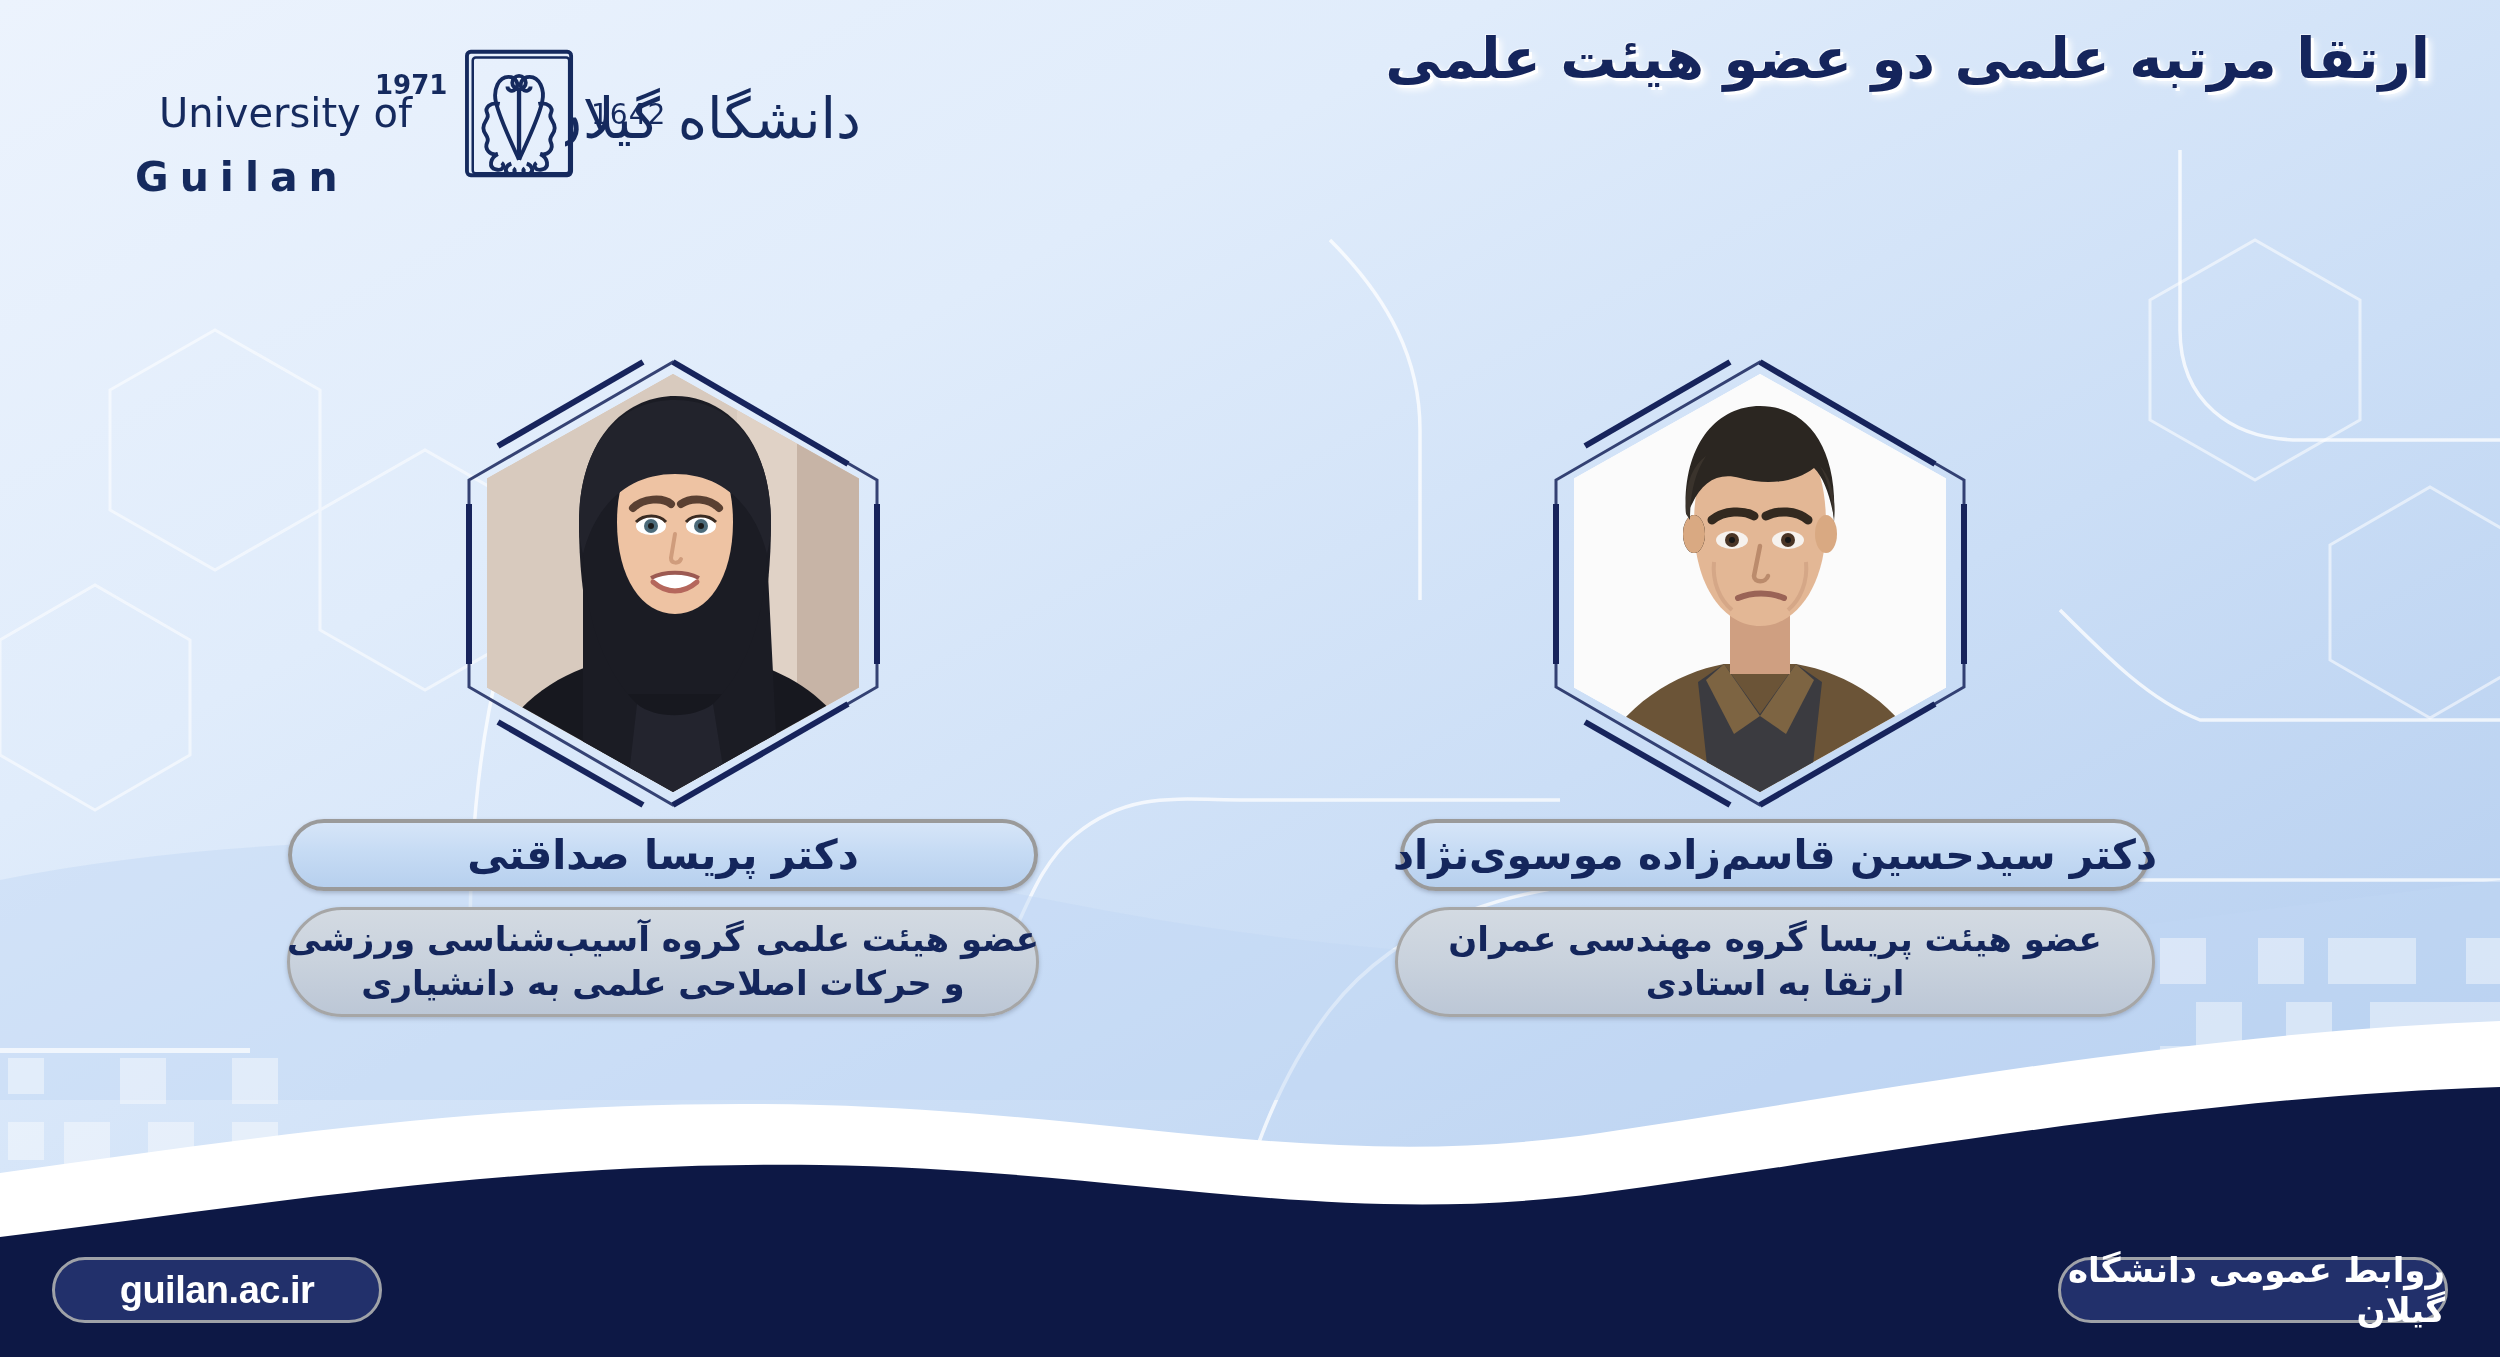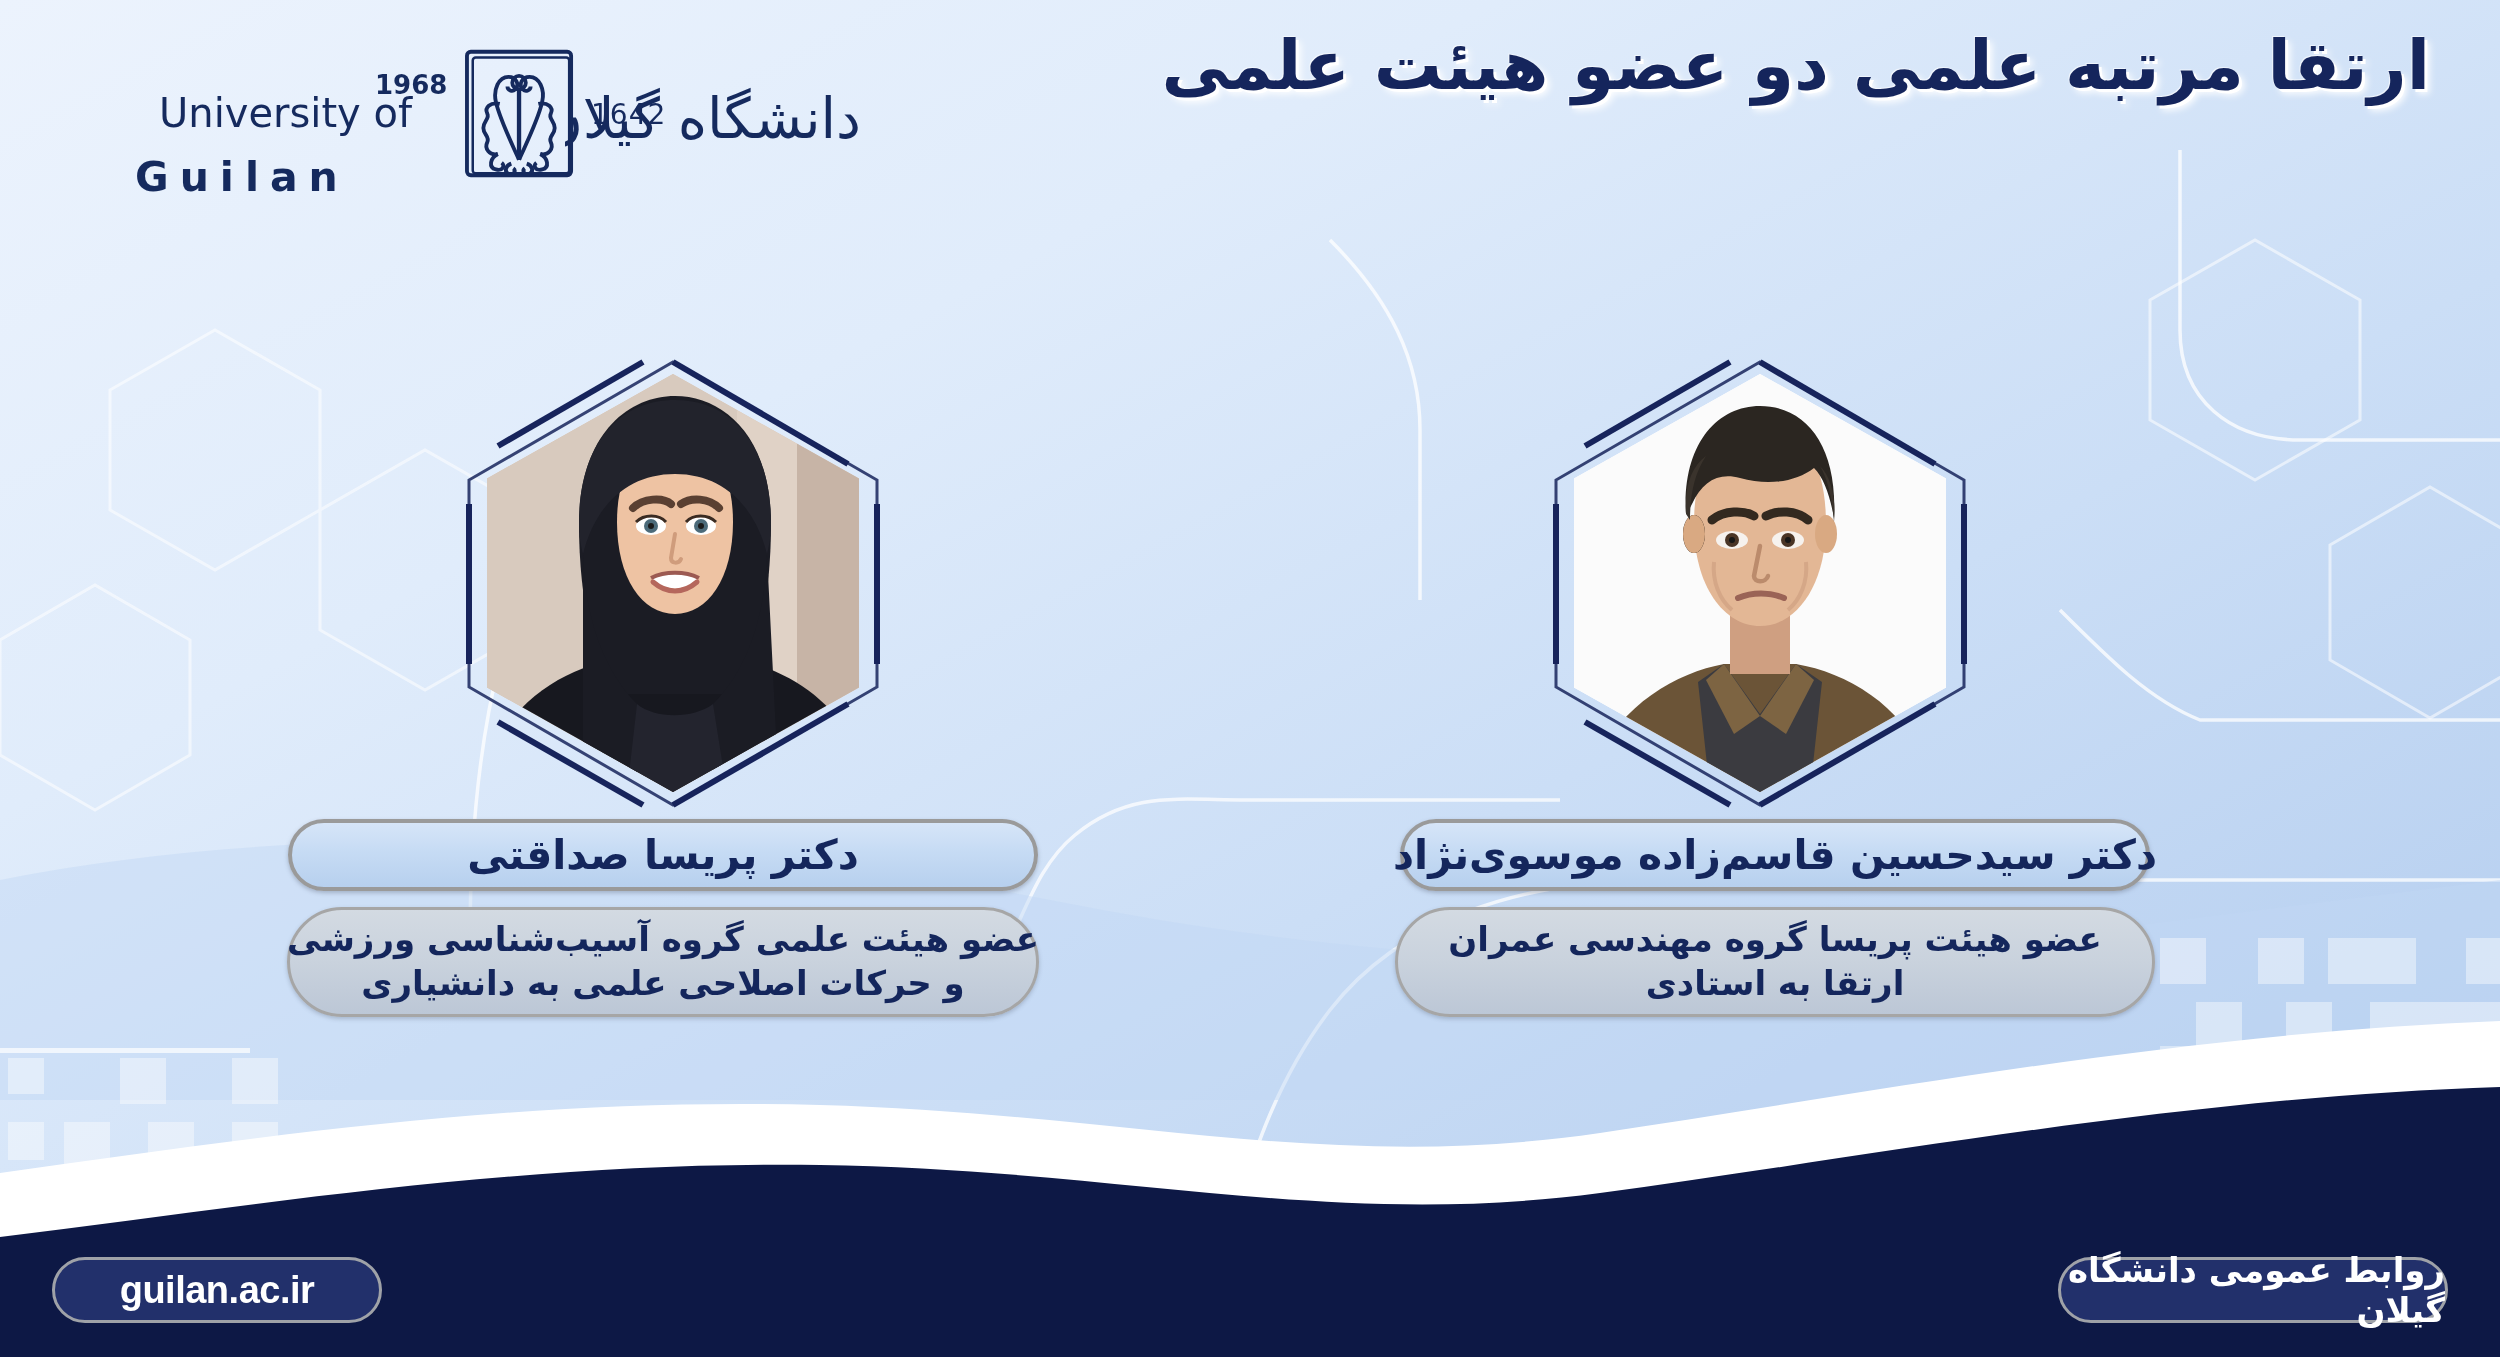--- a/index.html
+++ b/index.html
@@ -23,21 +23,21 @@
   .logo-en .l2 { font-size:41px; font-weight:700; letter-spacing:11px; line-height:48px; margin-top:20px; font-family:"DejaVu Sans",sans-serif;}
   .logo-year-en { position:absolute; left:280px; top:32px; font-size:26px; font-weight:700; color:#152a5e; font-family:"DejaVu Sans",sans-serif;}
   .logo-mark { position:absolute; left:360px; top:8px; width:130px; height:135px; }
   .logo-fa { position:absolute; left:470px; top:0px; width:300px; height:140px; }
   .logo-year-fa { position:absolute; left:496px; top:60px; font-size:28px; font-weight:500; color:#152a5e; letter-spacing:1px; }
 
   
   #title {
     position:absolute; right:70px; top:26px; width:1400px;
     direction:rtl;
-    font-size:68px; font-weight:700; line-height:1.18;
+    font-size:56px; font-weight:700; line-height:1.18;
     color:#15255c;
     text-shadow: 3px 3px 0 #ffffff, 5px 5px 7px rgba(255,255,255,.95), -1px -1px 0 rgba(255,255,255,.6);
     letter-spacing:-1px;
   }
 
   
   .person { position:absolute; top:356px; width:760px; }
   #person-left  { left:283px; }
   #person-right { left:1395px; }
 
@@ -180,21 +180,21 @@
       <rect x="2268" y="1136" width="46" height="46"></rect>
     </g>
 
     <g fill="#ffffff" opacity="0.7">
       <rect x="0" y="1048" width="250" height="5"></rect>
     </g>
   </svg>
 
   <div id="logo">
 
-    <div class="logo-year-en">1968</div>
+    <div class="logo-year-en">1971</div>
 
     <div class="logo-en">
       <div class="l1">University of</div>
       <div class="l2">Guilan</div>
     </div>
 
     <svg class="logo-mark" viewBox="0 0 130 140">
       <g fill="none" stroke="#152a5e" stroke-width="4">
         <rect x="10" y="6" width="108" height="128" rx="4"></rect>
         <rect x="16" y="12" width="100" height="120" rx="3" stroke-width="2.6"></rect>

